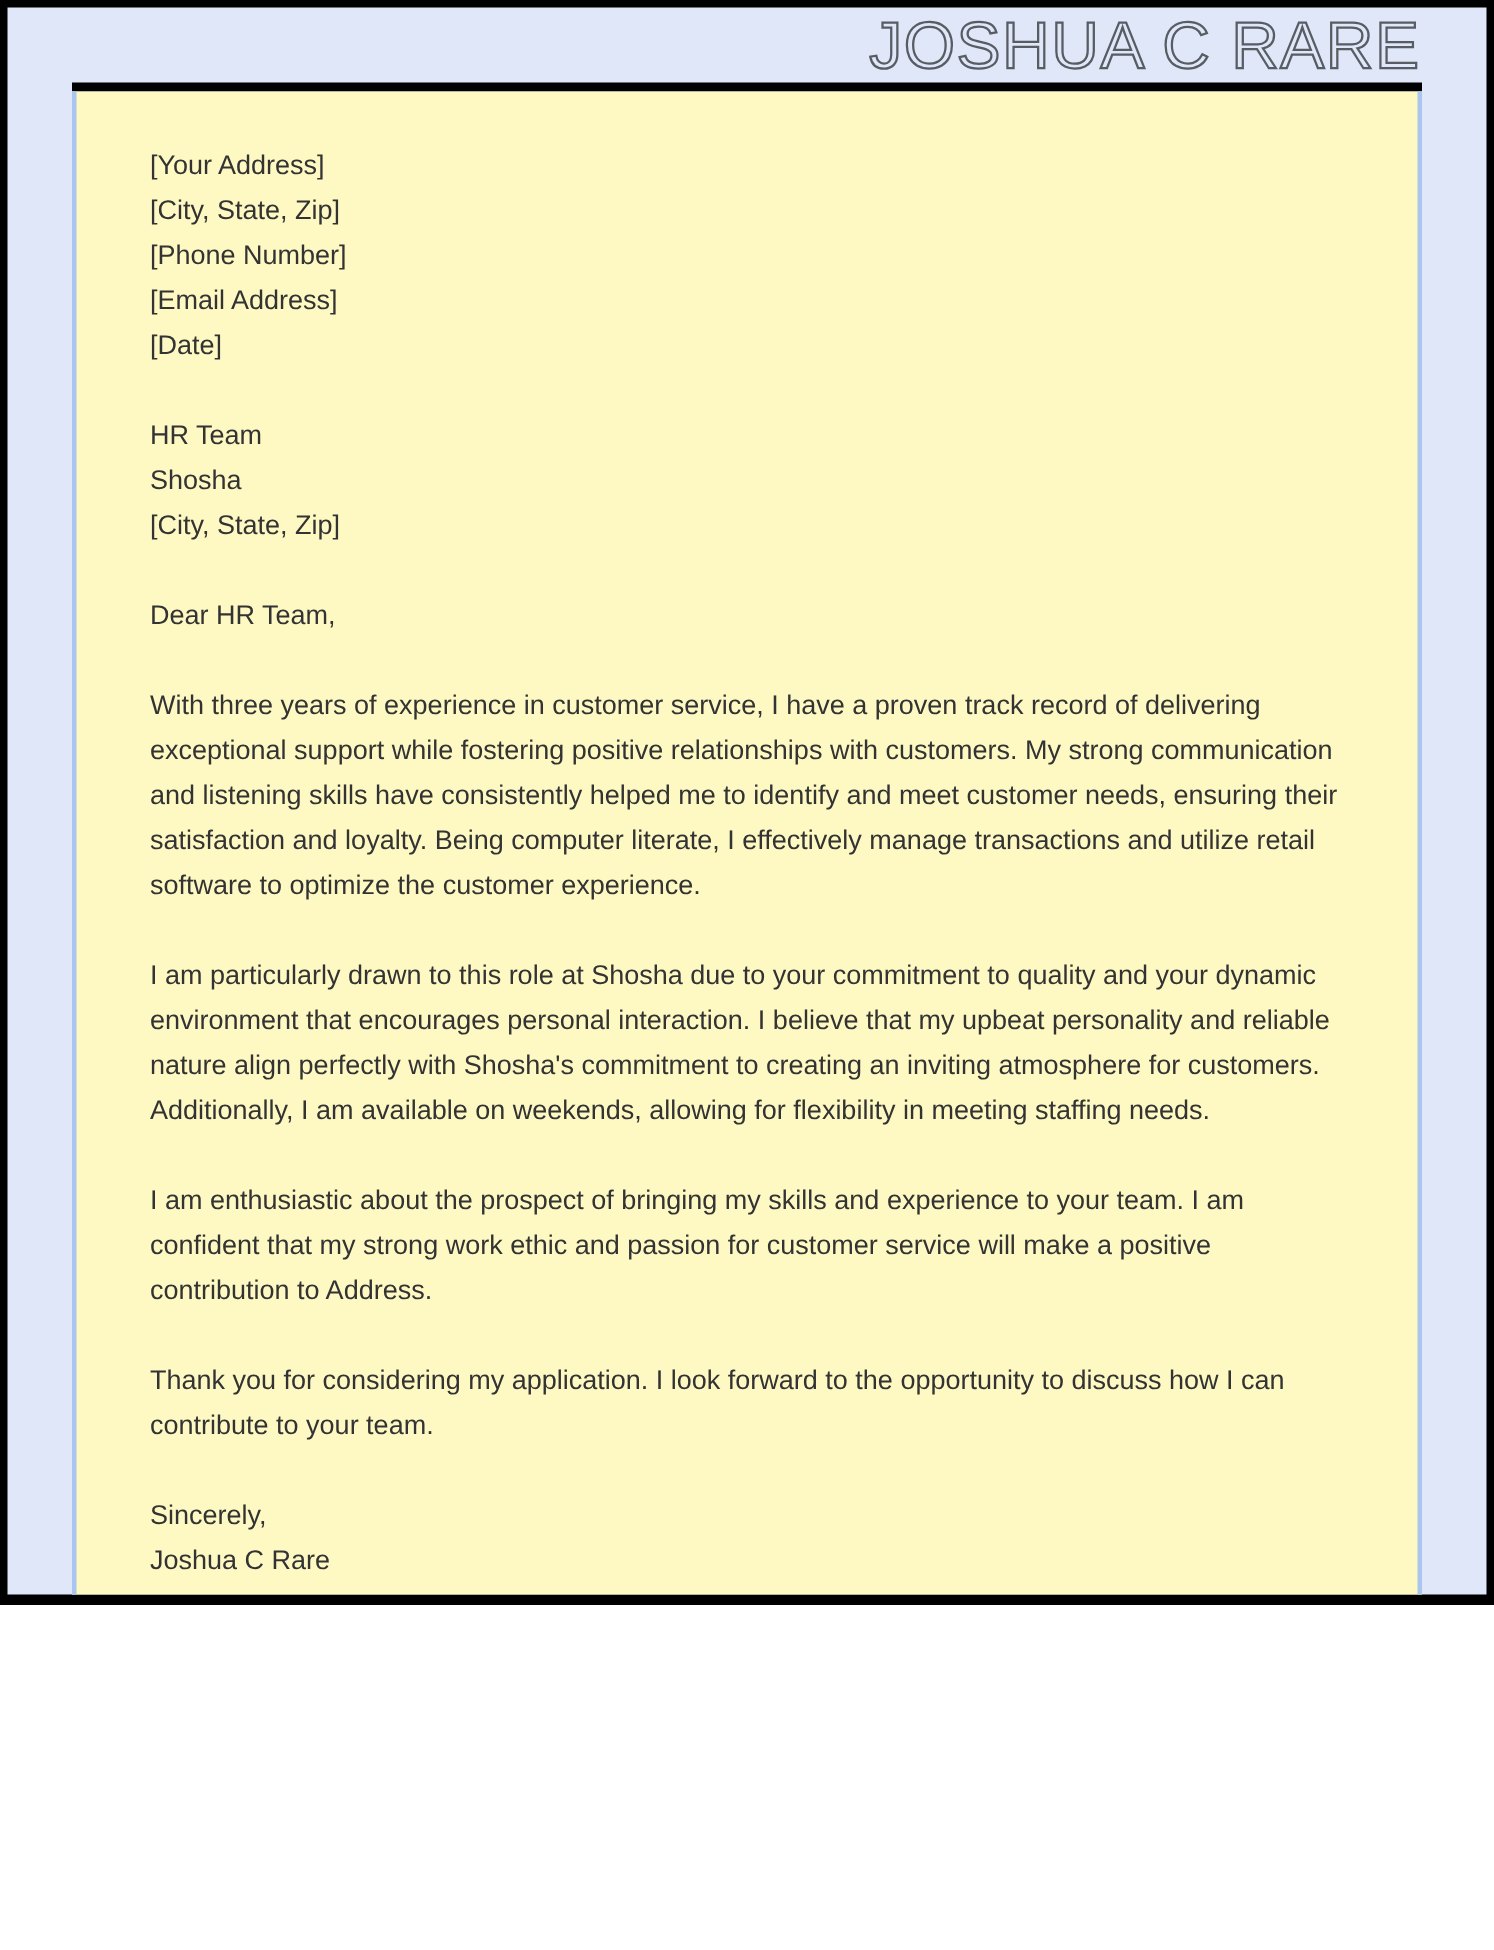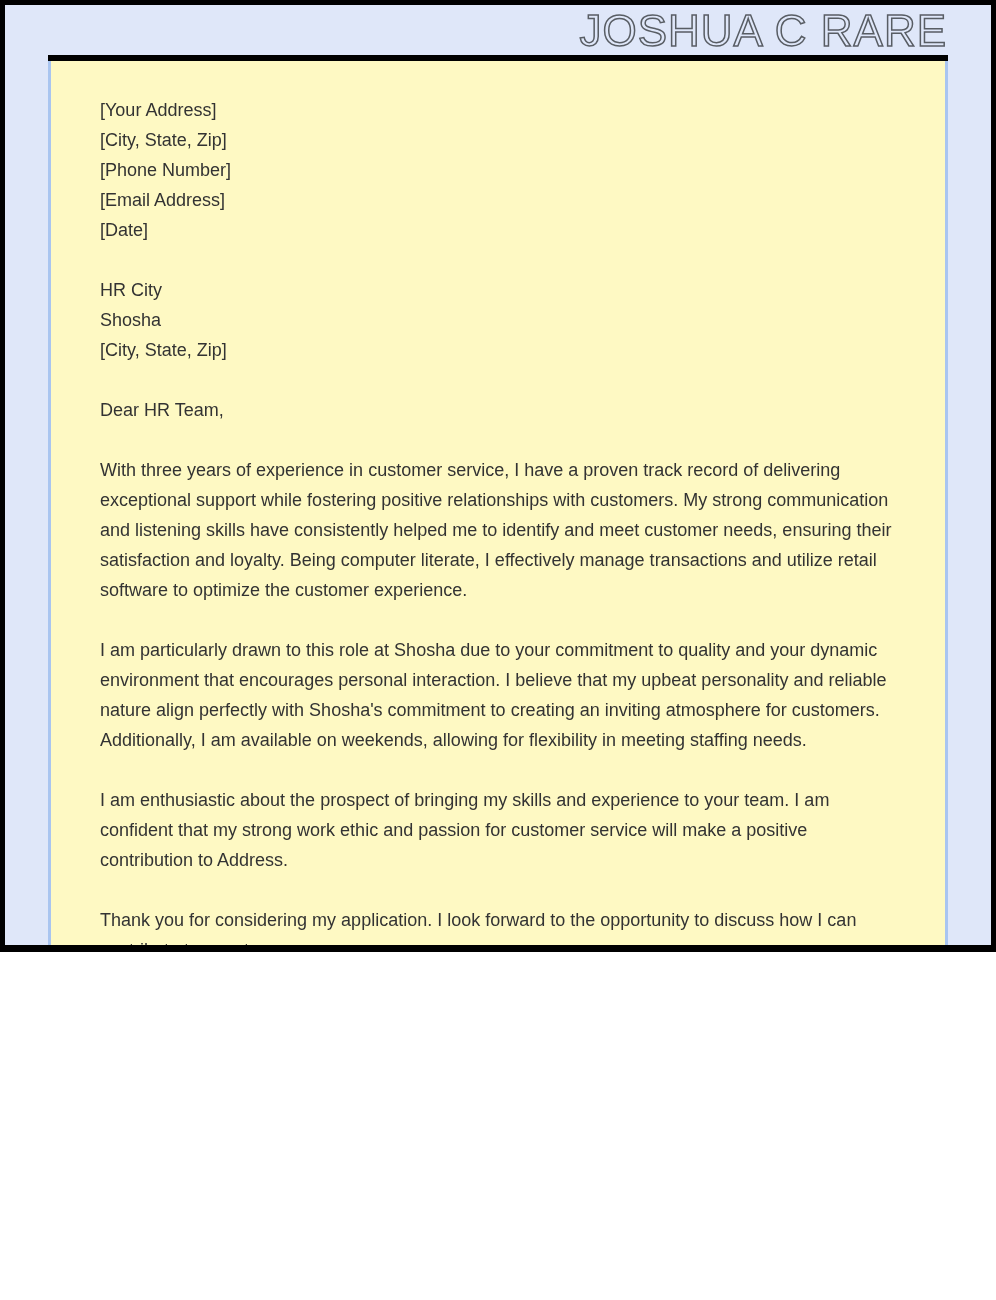--- a/index.html
+++ b/index.html
@@ -1,21 +1,21 @@
 <!DOCTYPE html>
 <html><head>
 <meta charset="utf-8">
 <style>
   * { margin: 0; padding: 0; box-sizing: border-box; }
   html, body { background: #ffffff; }
   body { font-family: "Liberation Sans", "DejaVu Sans", sans-serif; }
 
   .frame {
     width: 996px;
-    height: 952px;
+    height: 1070px;
     border: 5px solid #000000;
     border-bottom-width: 7px;
     background: #dfe7f9;
     overflow: hidden;
     position: relative;
   }
 
   .header-band {
     height: 50px;
     display: flex;
@@ -92,21 +92,21 @@
 
       <div class="block">
         <span class="line">[Your Address]</span>
         <span class="line">[City, State, Zip]</span>
         <span class="line">[Phone Number]</span>
         <span class="line">[Email Address]</span>
         <span class="line">[Date]</span>
       </div>
 
       <div class="block">
-        <span class="line">HR City</span>
+        <span class="line">HR Team</span>
         <span class="line">Shosha</span>
         <span class="line">[City, State, Zip]</span>
       </div>
 
       <div class="block">Dear HR Team,</div>
 
       <div class="block">With three years of experience in customer service, I have a proven track record of delivering exceptional support while fostering positive relationships with customers. My strong communication and listening skills have consistently helped me to identify and meet customer needs, ensuring their satisfaction and loyalty. Being computer literate, I effectively manage transactions and utilize retail software to optimize the customer experience.</div>
       <div class="block">I am particularly drawn to this role at Shosha due to your commitment to quality and your dynamic environment that encourages personal interaction. I believe that my upbeat personality and reliable nature align perfectly with Shosha's commitment to creating an inviting atmosphere for customers. Additionally, I am available on weekends, allowing for flexibility in meeting staffing needs.</div>
       <div class="block">I am enthusiastic about the prospect of bringing my skills and experience to your team. I am confident that my strong work ethic and passion for customer service will make a positive contribution to Address.</div>
       <div class="block">Thank you for considering my application. I look forward to the opportunity to discuss how I can contribute to your team.</div>

